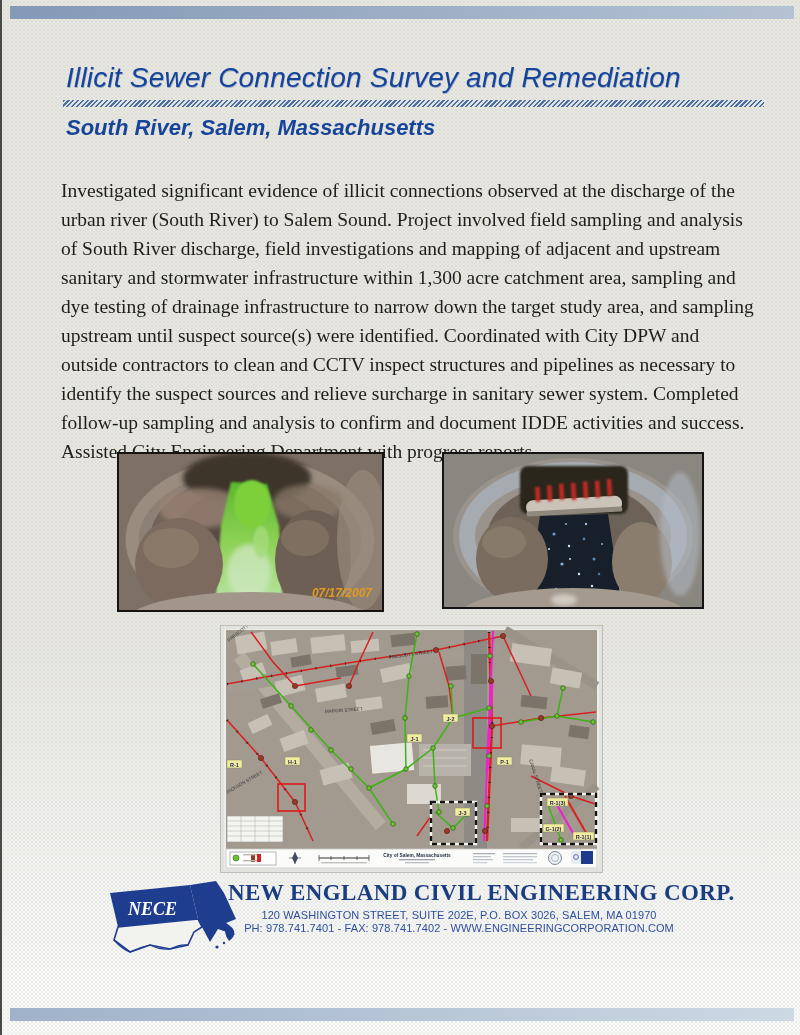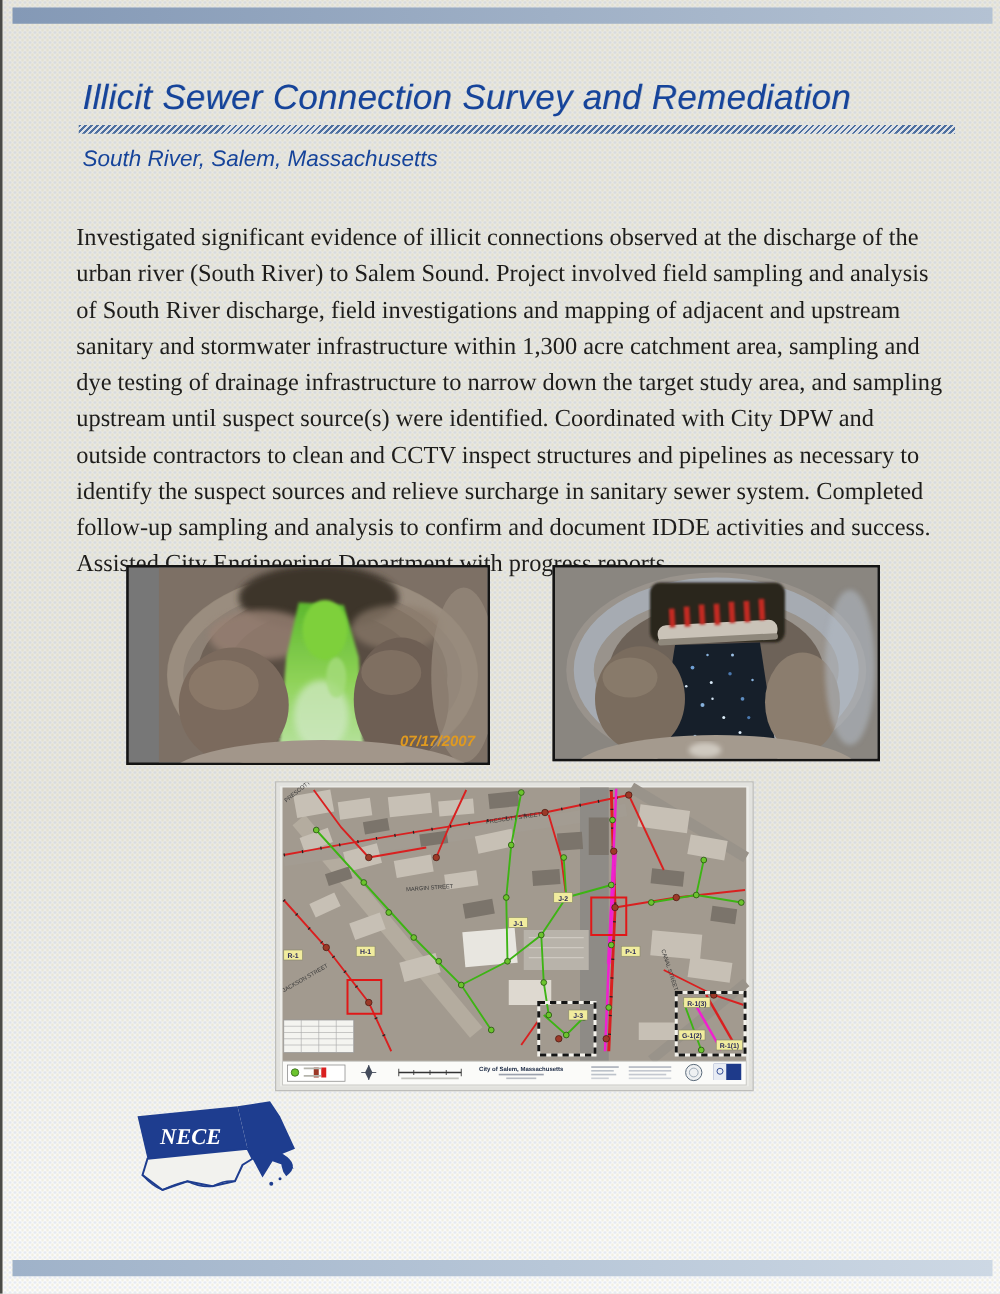--- a/index.html
+++ b/index.html
@@ -23,29 +23,29 @@
     font-size:28px;font-weight:normal;font-style:italic;color:#16449a;
     letter-spacing:0.2px;white-space:nowrap;
     text-shadow:0.5px 0.5px 0 rgba(22,68,154,.35);
   }
   .hatch{
     position:absolute;left:61px;top:100px;width:701px;height:7px;
     background:repeating-linear-gradient(135deg,#4d6f9f 0 1.6px,#dfe2e6 1.6px 3.4px);
   }
   .subtitle{
     position:absolute;left:64px;top:117px;
-    font-size:18px;font-weight:normal;font-style:italic;color:#16449a;line-height:21px;
+    font-size:22px;font-weight:bold;font-style:italic;color:#16449a;line-height:21px;
   }
   .body-text{
     position:absolute;left:59px;top:176px;width:697px;
     font-family:"Liberation Serif","DejaVu Serif",serif;
     font-size:19.5px;line-height:29px;color:#1e1d1b;text-align:left;
   }
   .photo{position:absolute;border:2px solid #141414;background:#777;}
-  .photo-left{left:99px;top:452px;width:263px;height:156px;padding-left:24px;}
+  .photo-left{left:115px;top:452px;width:263px;height:156px;}
   .photo-right{left:440px;top:452px;width:258px;height:153px;}
   .photo svg{display:block;}
   .map-frame{
     position:absolute;left:218px;top:625px;width:381px;height:246px;
     background:#ecece8;border:1px solid #bdbdb9;box-shadow:inset 0 0 0 3px #e2e2de;
   }
   .map-frame svg{display:block;}
   .footer-logo{position:absolute;left:96px;top:879px;width:145px;height:80px;}
   .footer-text{position:absolute;left:226px;top:880px;width:462px;text-align:center;}
   .company{
@@ -412,15 +412,20 @@
       <path d="M92,6 L118,2 L126,14 L138,40 L128,44 L137,56 L120,50 L112,63 L104,48 L100,40 Z" fill="#1e3d8f"></path>
       <path d="M128,44 Q143,53 131,62 Q125,55 128,44 Z" fill="#1e3d8f"></path>
       <polygon points="20,48 100,40 104,48 96,53 90,66 72,70 52,66 32,73 16,61" fill="#f2f2ee" stroke="#1e3d8f" stroke-width="1.6"></polygon>
       <path d="M16,61 Q24,70 32,73 Q42,68 52,66 Q62,71 72,70 Q82,65 90,66" fill="none" stroke="#1e3d8f" stroke-width="1.2"></path>
       <circle cx="119" cy="68" r="1.6" fill="#1e3d8f"></circle>
         <circle cx="126" cy="64" r="1.2" fill="#1e3d8f"></circle>
       <text x="30" y="36" font-family="Liberation Serif,serif" font-size="18" font-weight="bold" font-style="italic" fill="#ffffff">NECE</text>
     </svg>
   </div>
 
+  <div class="footer-text">
+    <div class="company">NEW ENGLAND CIVIL ENGINEERING CORP.</div>
+    <div class="addr">120 WASHINGTON STREET, SUITE 202E, P.O. BOX 3026, SALEM, MA 01970</div>
+    <div class="contact">PH: 978.741.7401 - FAX: 978.741.7402 - WWW.ENGINEERINGCORPORATION.COM</div>
+  </div>
 
   <div class="band bottom"></div>
 </div>
 
 </body></html>

